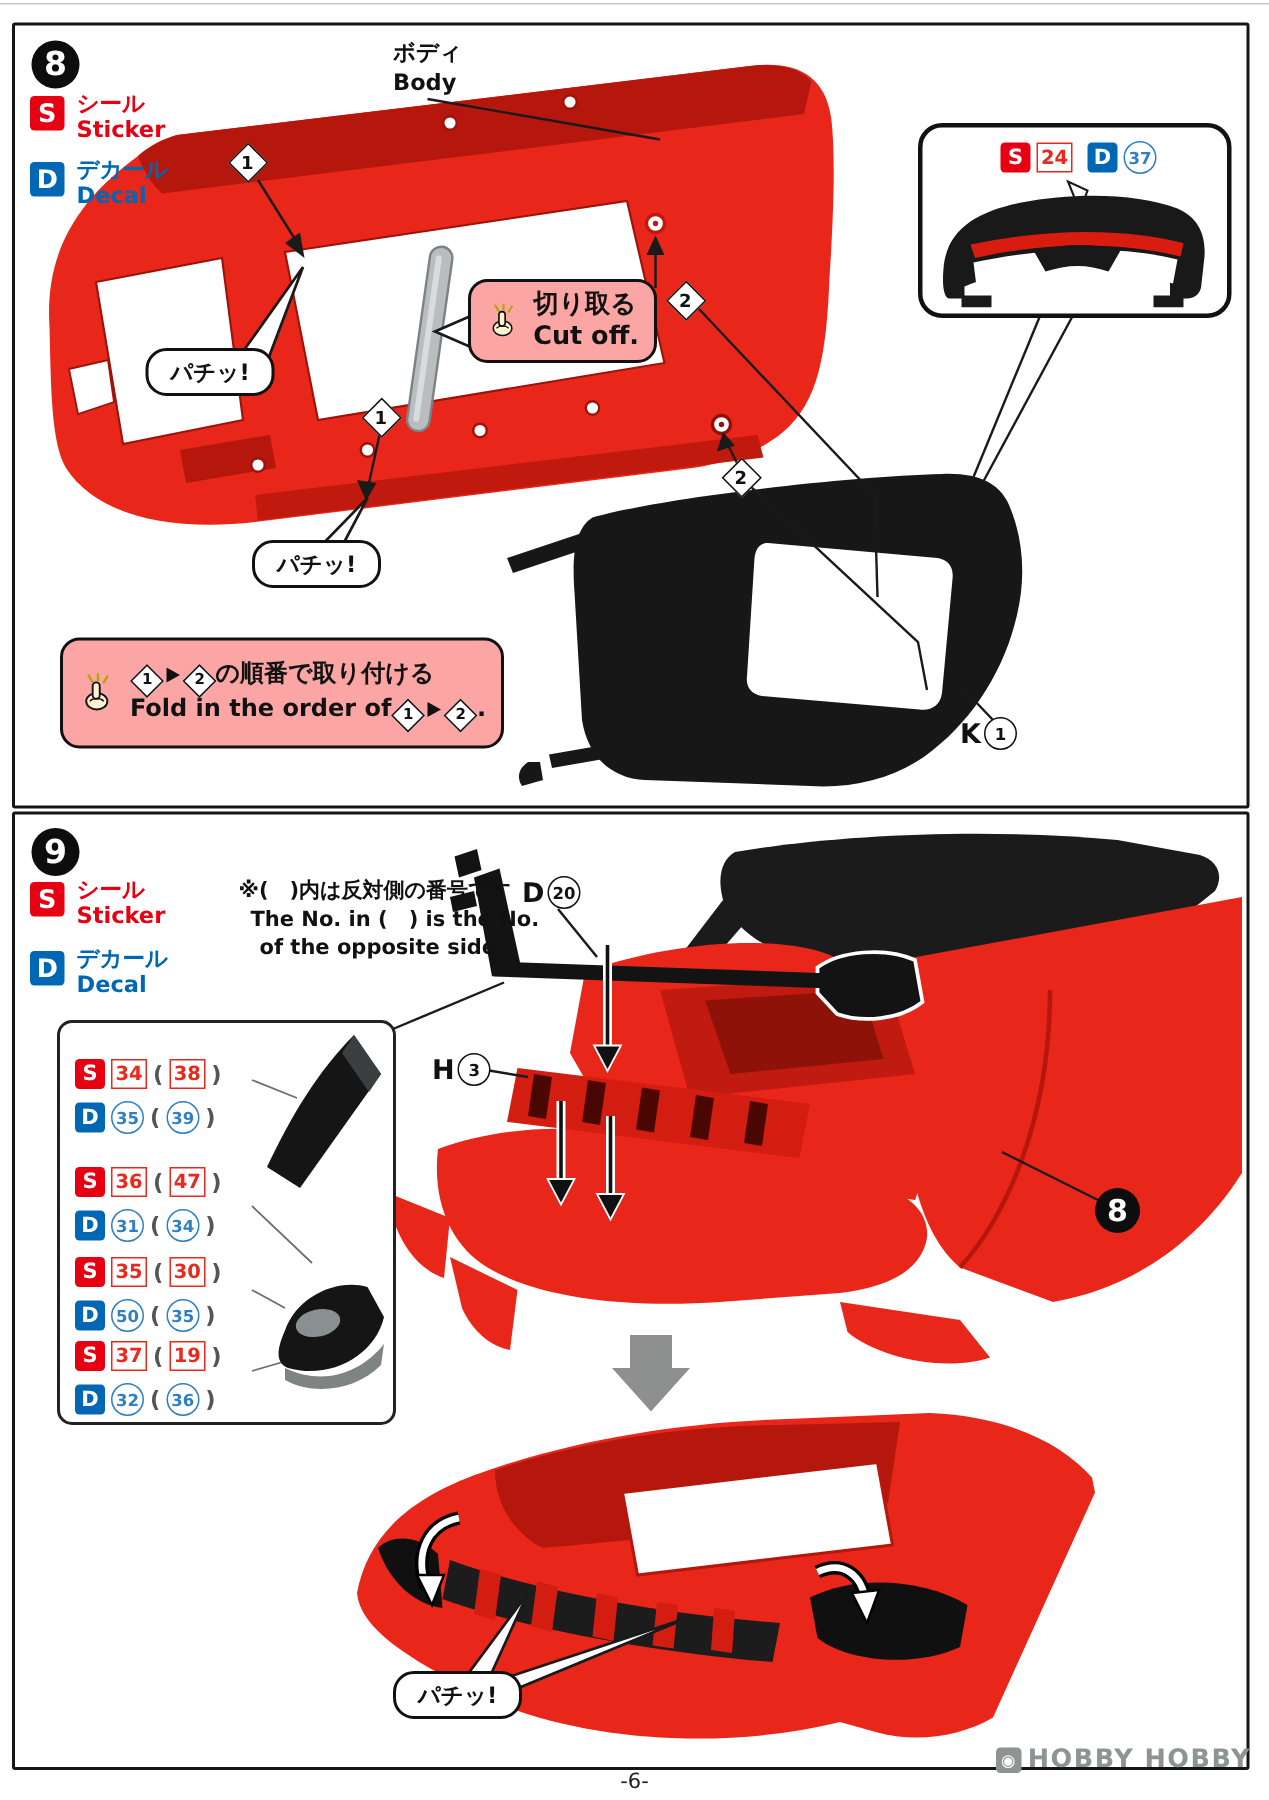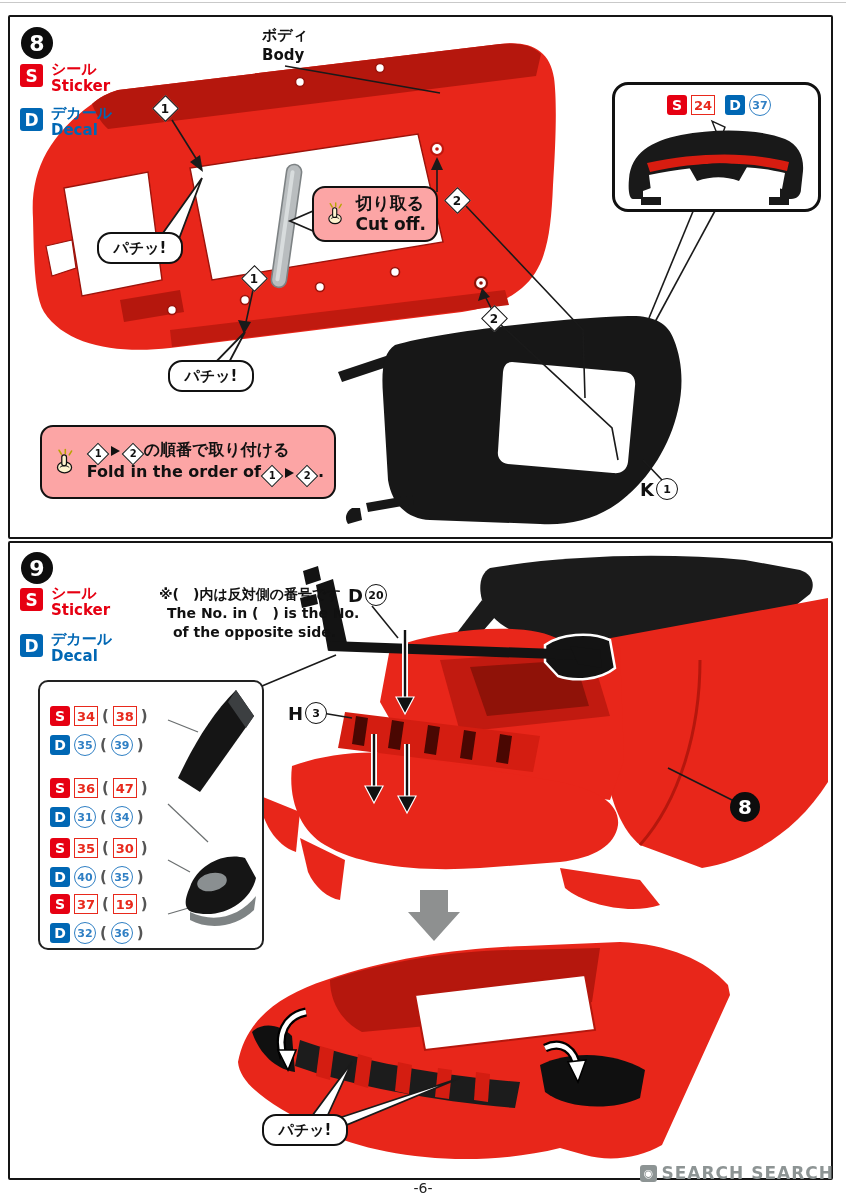--- a/index.html
+++ b/index.html
@@ -415,21 +415,21 @@
         </span>
       <span class="rnum">35</span>
         <span class="paren">(</span>
       <span class="rnum">30</span>
         <span class="paren">)</span>
     </div>
     <div class="rowline" style="left:10px;top:184px;">
       <span class="chip d sm">
           <span>D</span>
         </span>
-      <span class="cnum">40</span>
+      <span class="cnum">50</span>
         <span class="paren">(</span>
       <span class="cnum">35</span>
         <span class="paren">)</span>
     </div>
 
     <div class="rowline" style="left:10px;top:212px;">
       <span class="chip s sm">
           <span>S</span>
         </span>
       <span class="rnum">37</span>
@@ -475,15 +475,15 @@
       <span>8</span>
     </div>
 
   <div class="abs pill" style="left:262px;top:1114px;width:82px;height:28px;">
       <span>パチッ!</span>
     </div>
 
   <div class="abs pagenum" style="left:0;top:1180px;width:846px;text-align:center;"><span>-6-</span></div>
   <div class="abs watermark" style="right:12px;top:1163px;">
     <span class="wmicon">◉</span>
-    <span>SEARCH SEARCH</span>
+    <span>HOBBY HOBBY</span>
   </div>
 </div>
 
 </body></html>

